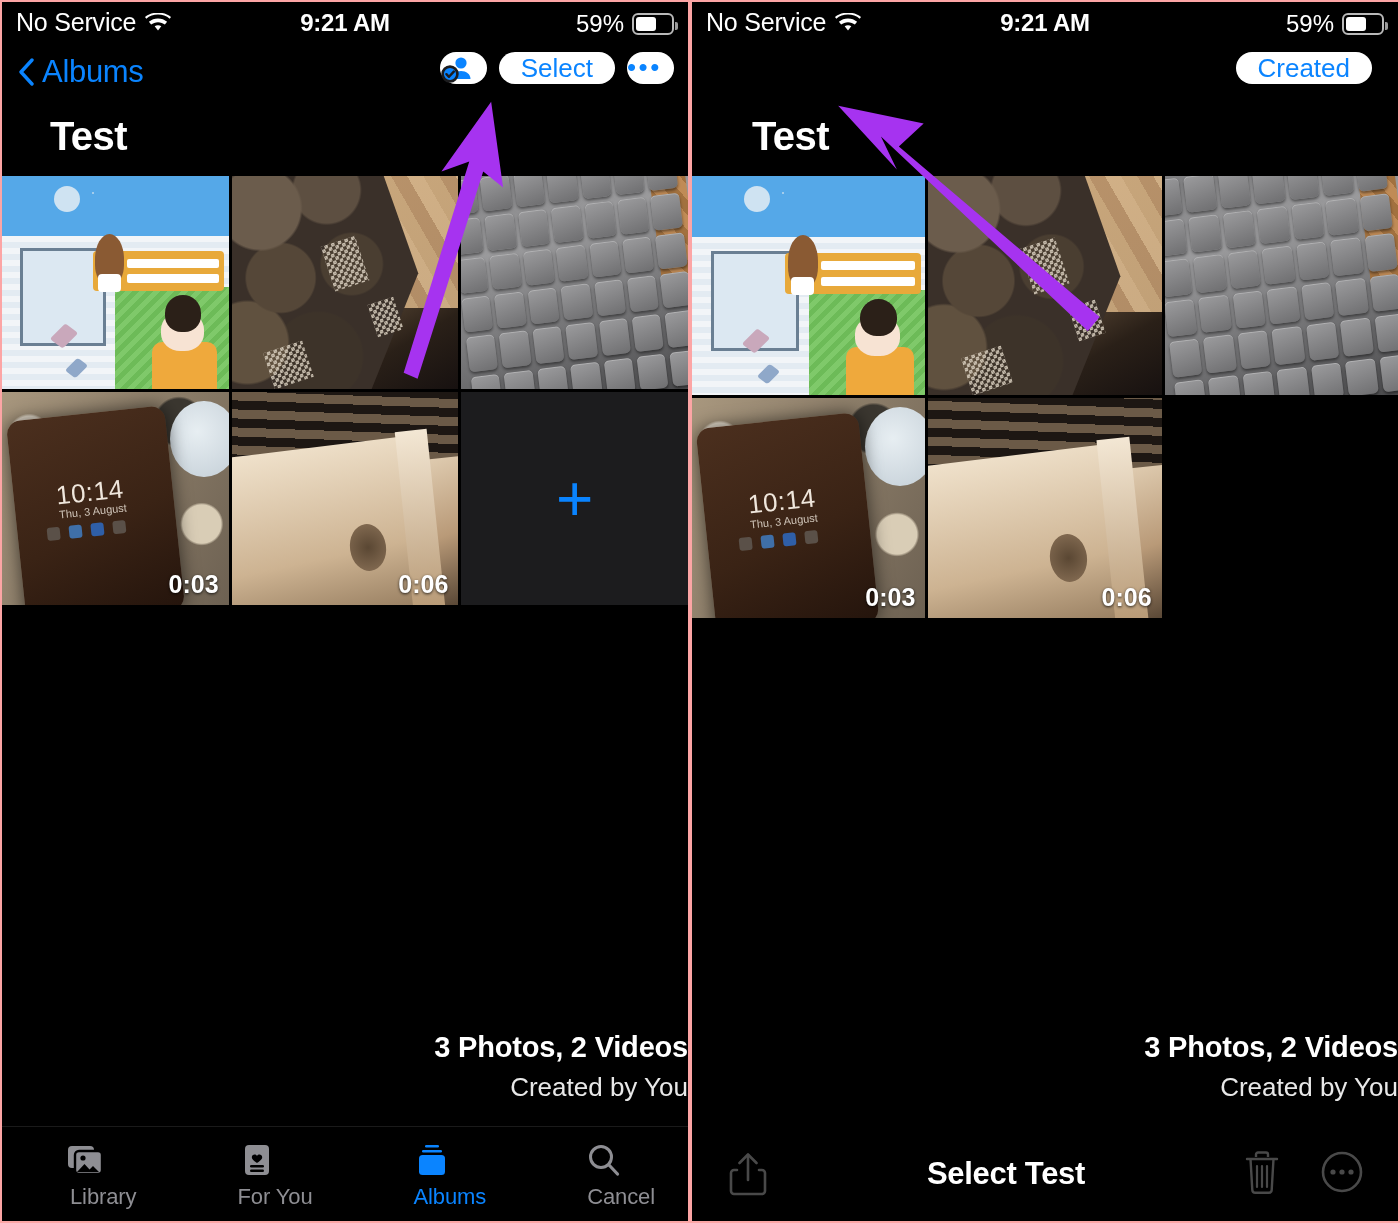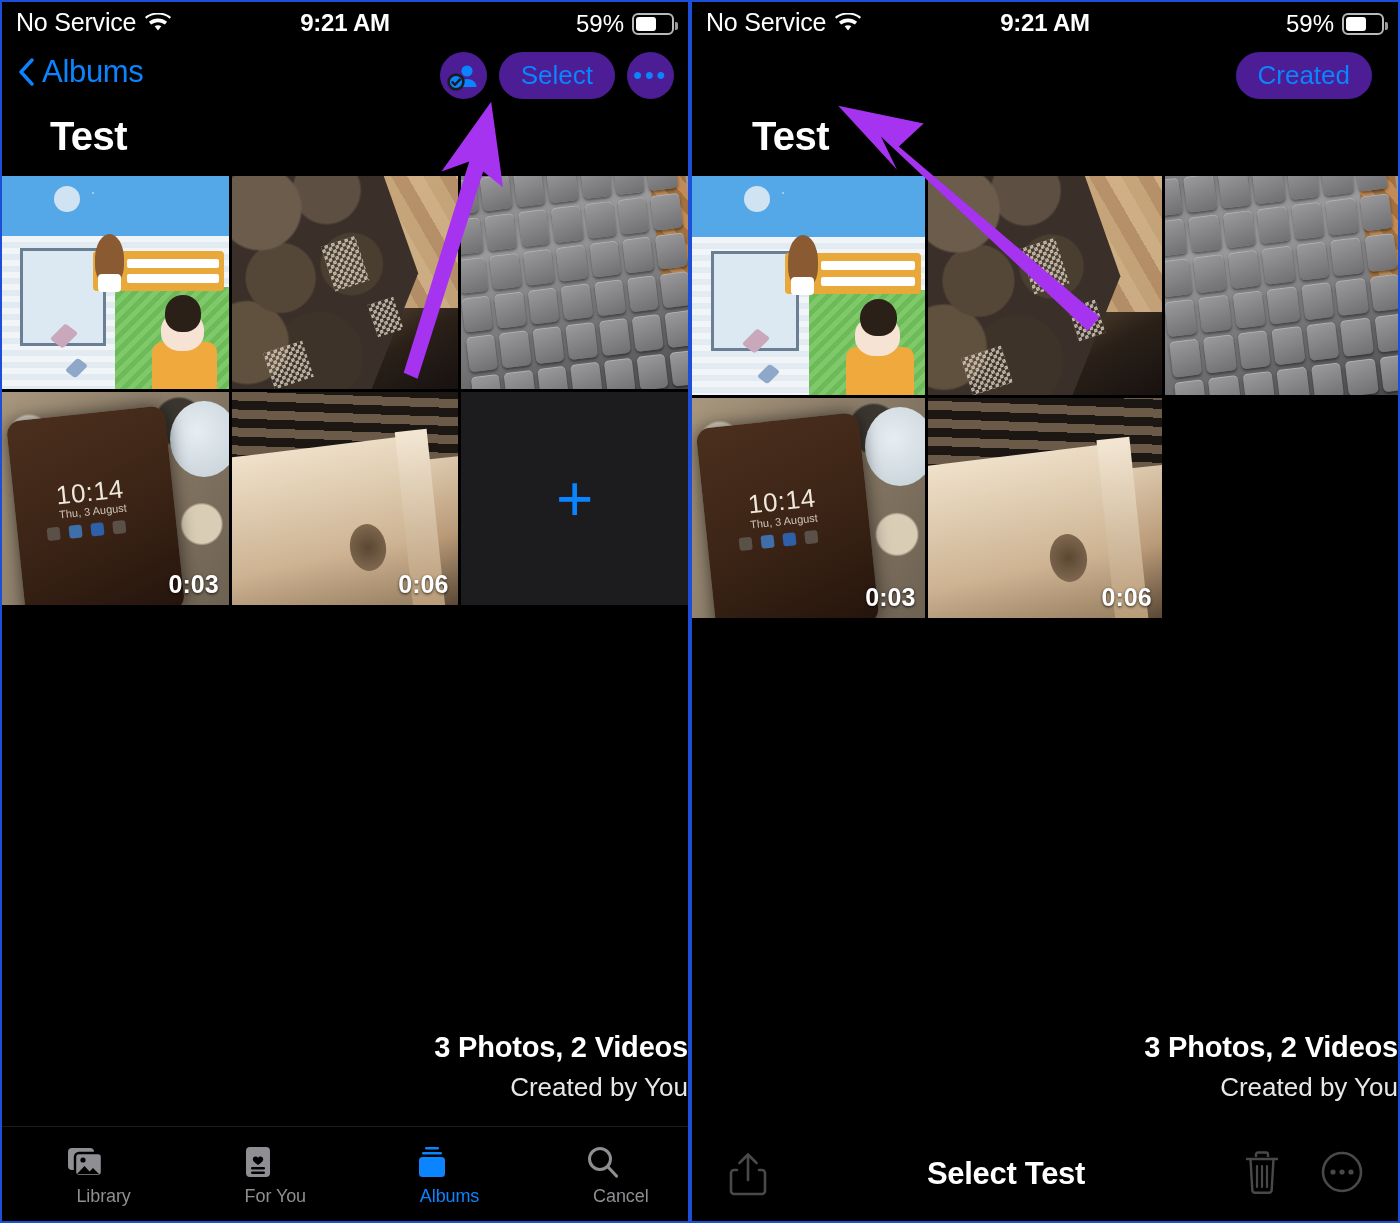--- a/index.html
+++ b/index.html
@@ -8,21 +8,21 @@
     background: #000;
     font-family: "Liberation Sans", sans-serif;
     overflow: hidden;
   }
   .stage { position: relative; width: 1400px; height: 1223px; background:#000; display:flex; }
 
   .panel {
     position: relative;
     height: 1223px;
     background: #000;
-    border: 2px solid #1d4ed8;
+    border: 2px solid #fca5a5;
     overflow: hidden;
   }
   .panel-left  { width: 690px; }
   .panel-right { width: 710px; }
 
   
   .statusbar {
     position: relative;
     height: 42px;
     display: flex; align-items: center;
@@ -50,22 +50,22 @@
   
   .navbar { position: relative; height: 62px; }
   .nav-back {
     position:absolute; left: 16px; top: 10px;
     display:flex; align-items:center; gap: 7px;
     color:#0a84ff; font-size: 31px; font-weight: 400; letter-spacing:-0.3px;
   }
   .chev { width: 17px; height: 28px; }
   .nav-right { position:absolute; right: 14px; top: 8px; display:flex; align-items:center; gap: 12px; }
   .round-btn {
-    height: 47px; border-radius: 24px; background:#4c1d95;
-    display:flex; align-items:center; justify-content:center;
+    height: 32px; border-radius: 24px; background:#ffffff;
+    display:flex; align-items:center; 
     color:#0a84ff; font-size: 26px; font-weight: 500;
   }
   .pill { padding: 0 22px; }
   .circ { width: 47px; }
   .dots { letter-spacing: 2.5px; font-size: 26px; line-height: 0.6; }
   .shared-icon { width: 34px; height: 34px; }
 
   .nav-left-btn { position:absolute; left: 40px; top: 8px; }
   .nav-right-btn { position:absolute; right: 26px; top: 8px; }
 
@@ -109,21 +109,21 @@
   .meta-2 { font-size: 26px; font-weight: 400; margin-top: 8px; color:#e8e8e8;}
 
   
   .tabbar {
     position:absolute; left:0; right:0; bottom:0; height: 95px;
     display:flex; align-items:center; justify-content:space-around;
     border-top: 1px solid #1a1a1a;
   }
   .tab { display:flex; flex-direction:column; align-items:center; gap: 7px; color:#8e8e93; }
   .tab.active { color:#0a84ff; }
-  .tab-label { font-size: 18px; font-weight: 400; letter-spacing:-0.1px;margin-left:35px; }
+  .tab-label { font-size: 22px; font-weight: 400; letter-spacing:-0.1px;margin-left:35px; }
   .tab-ico { width: 40px; height: 38px; display:flex; align-items:flex-end; justify-content:center;}
 
   
   .seltoolbar {
     position:absolute; left:0; right:0; bottom:0; height: 95px;
     display:flex; align-items:center; justify-content:space-between;
     padding: 0 34px;
   }
   .sel-title { color:#fff; font-size: 31px; font-weight: 700; letter-spacing:-0.3px; }
   .tb-ico { width: 44px; height: 48px; opacity: .62; }

